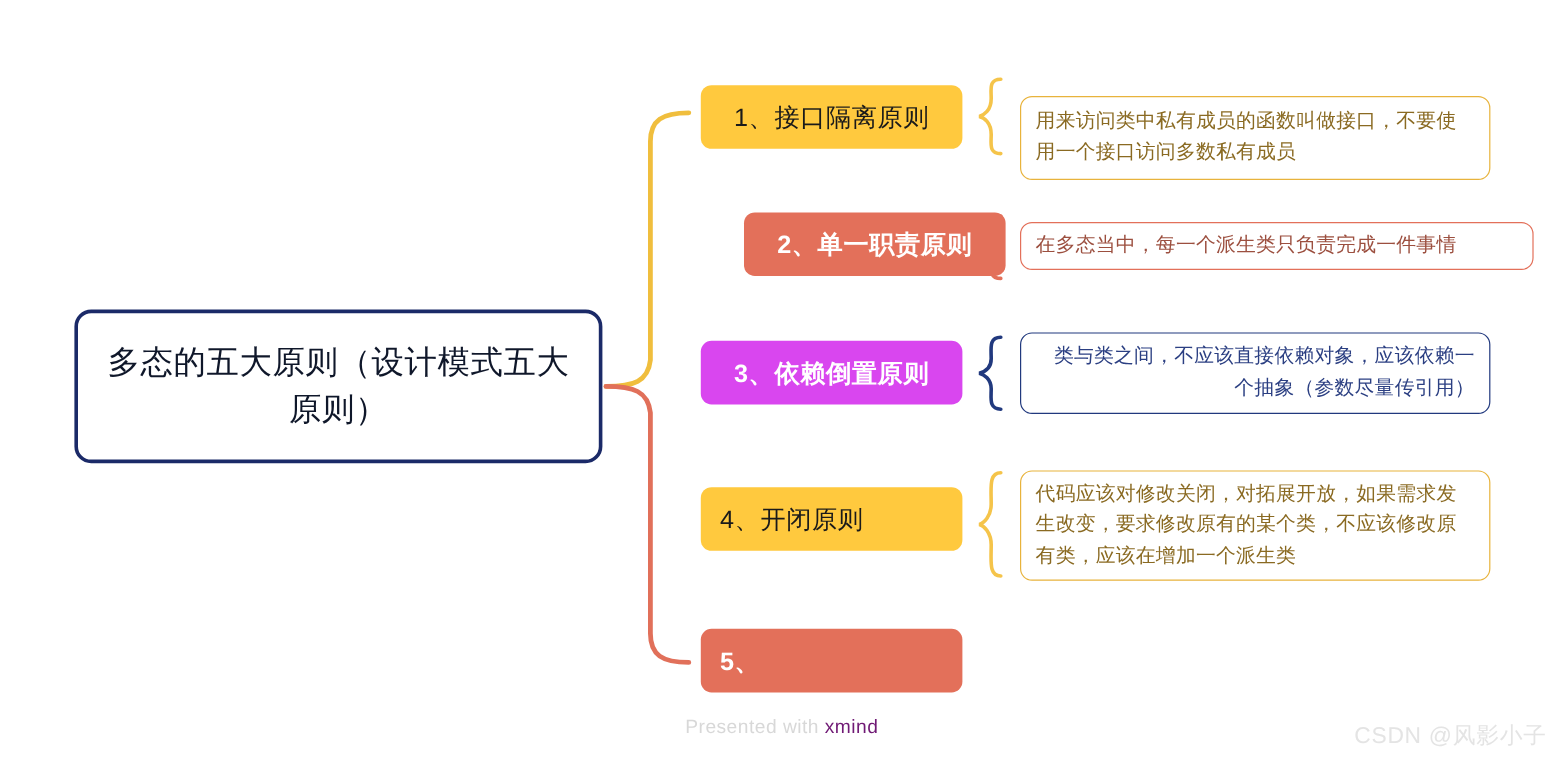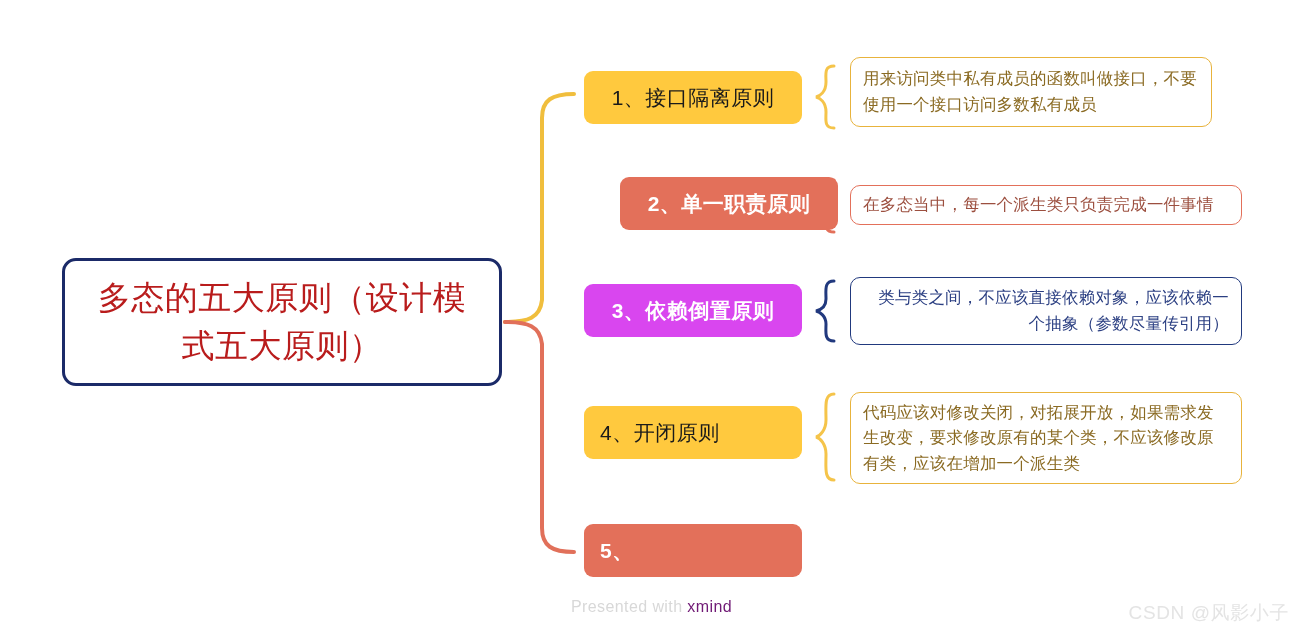--- a/index.html
+++ b/index.html
@@ -29,23 +29,23 @@
     border: 3px solid #1b2a68;
     border-radius: 14px;
     background: #ffffff;
     display: flex;
     align-items: center;
     justify-content: center;
     text-align: center;
     padding: 0 18px;
   }
   #root-node .root-text {
-    font-size: 33px;
+    font-size: 27px;
     line-height: 1.45;
-    color: #b91c1c;
+    color: #0f172a;
     letter-spacing: 0.5px;
   }
 
   
   #connectors {
     position: absolute;
     left: 0;
     top: 0;
     width: 1303px;
     height: 641px;
@@ -102,22 +102,22 @@
     line-height: 1.55;
     letter-spacing: 0.2px;
   }
   .detail.yellow { border-color: #E8B33C; }
   .detail.yellow .detail-text { color: #8a6a22; }
   .detail.salmon { border-color: #E3705A; }
   .detail.salmon .detail-text { color: #9c4f3f; }
   .detail.navy   { border-color: #21397E; }
   .detail.navy .detail-text { color: #2b3f82; text-align: right; }
 
-  #detail-1 { top: 57px;  width: 362px; height: 70px; }
-  #detail-2 { top: 185px; width: 392px; height: 40px; }
+  #detail-1 { top: 80px;  width: 392px; height: 70px; }
+  #detail-2 { top: 185px; width: 428px; height: 40px; }
   #detail-3 { top: 277px; width: 392px; height: 68px; }
   #detail-4 { top: 392px; width: 392px; height: 92px; }
 
   
   #xmind-credit {
     position: absolute;
     left: 0;
     top: 598px;
     width: 1303px;
     text-align: center;

